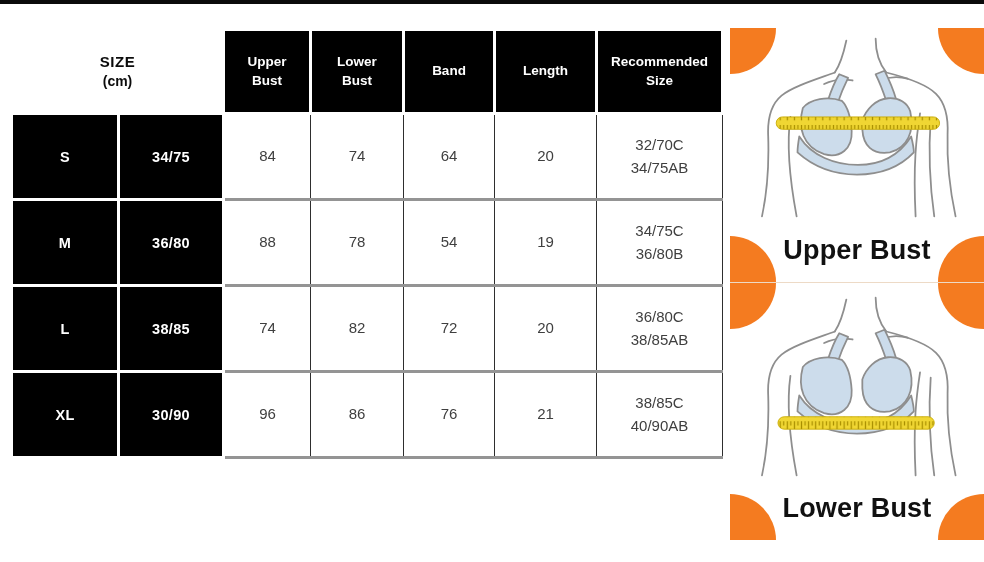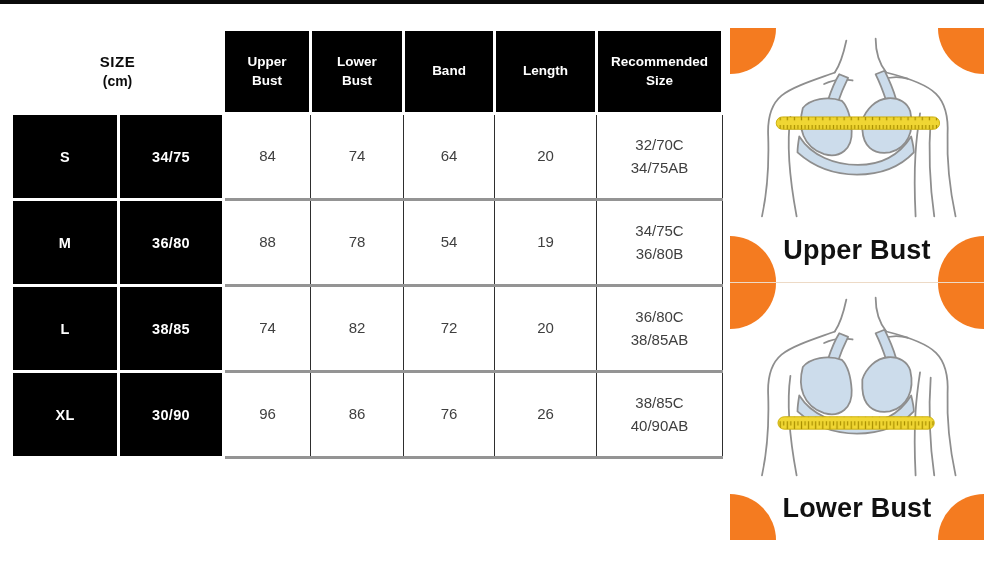--- a/index.html
+++ b/index.html
@@ -112,21 +112,21 @@
           <td class="datacell">20</td>
           <td class="datacell">36/80C
 38/85AB</td>
         </tr>
         <tr class="body-row">
           <td class="keycell">XL</td>
           <td class="keycell">30/90</td>
           <td class="datacell">96</td>
           <td class="datacell">86</td>
           <td class="datacell">76</td>
-          <td class="datacell">26</td>
+          <td class="datacell">21</td>
           <td class="datacell">38/85C
 40/90AB</td>
         </tr>
       </tbody>
     </table>
   </div>
 
   <div class="guide">
 
     <div class="fig-card upper">

